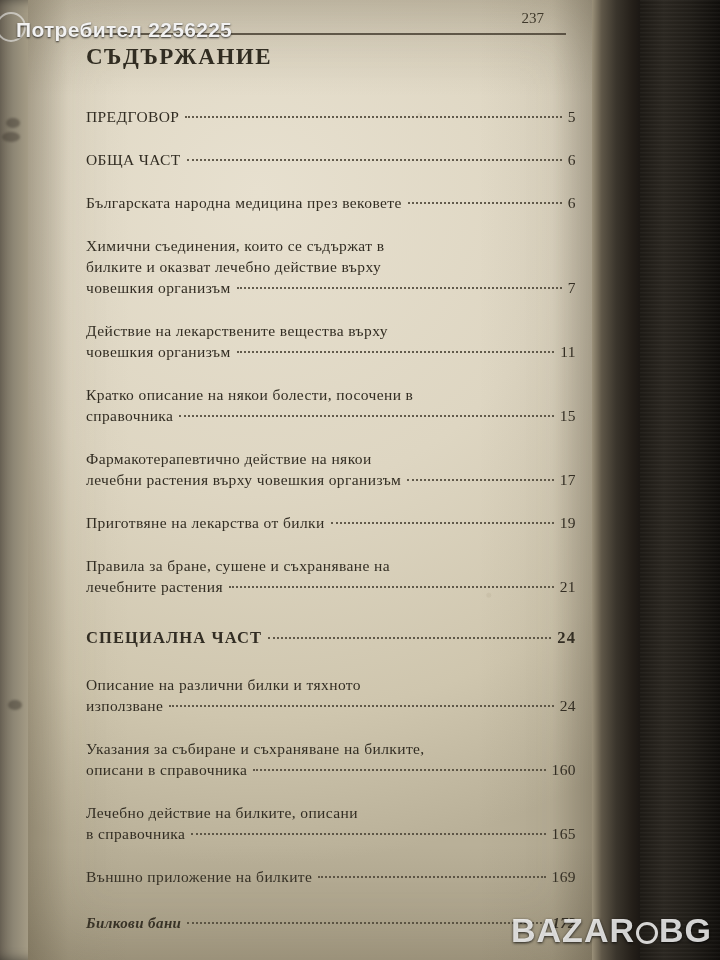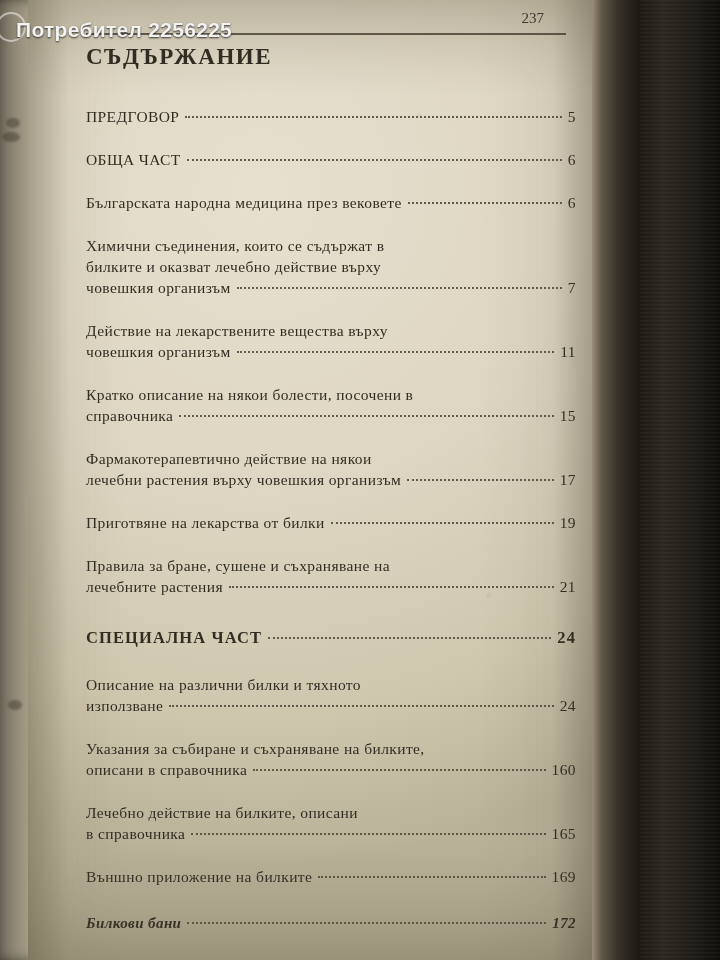--- a/index.html
+++ b/index.html
@@ -384,13 +384,16 @@
 
     </div>
   </div>
 
   <div class="spine"></div>
   <div class="book-side"></div>
 
   <div class="watermark-logo-mark"></div>
   <div class="watermark-user">Потребител 2256225</div>
 
+  <div class="watermark-brand">
+    <span>BAZAR</span><span class="dot"></span><span>BG</span>
+  </div>
 </div>
 
 </body></html>

